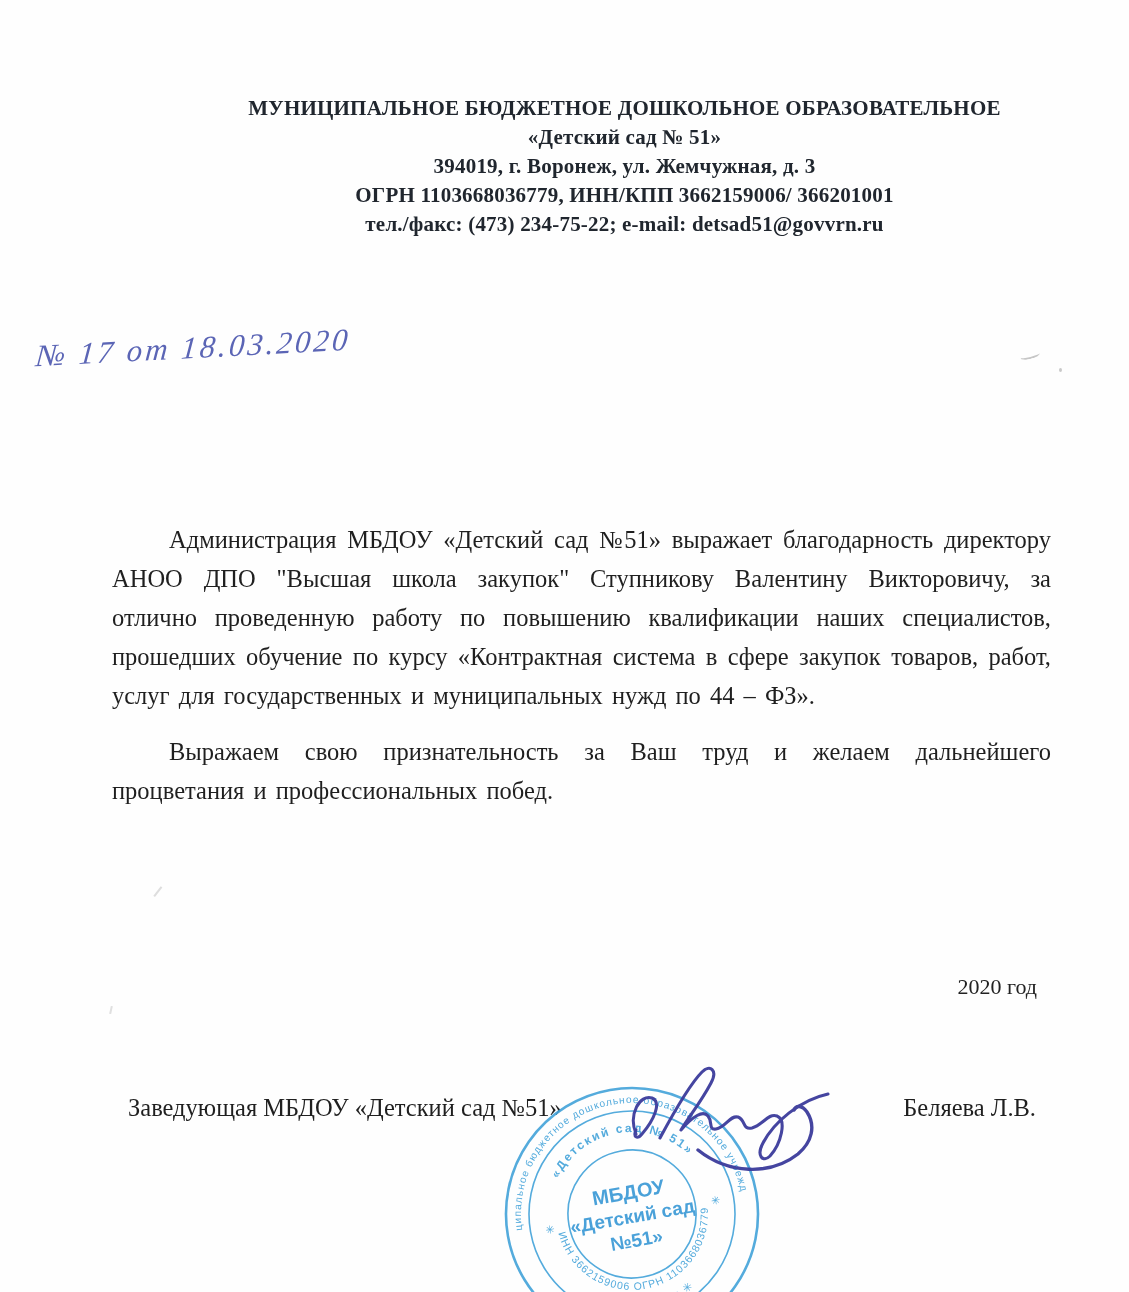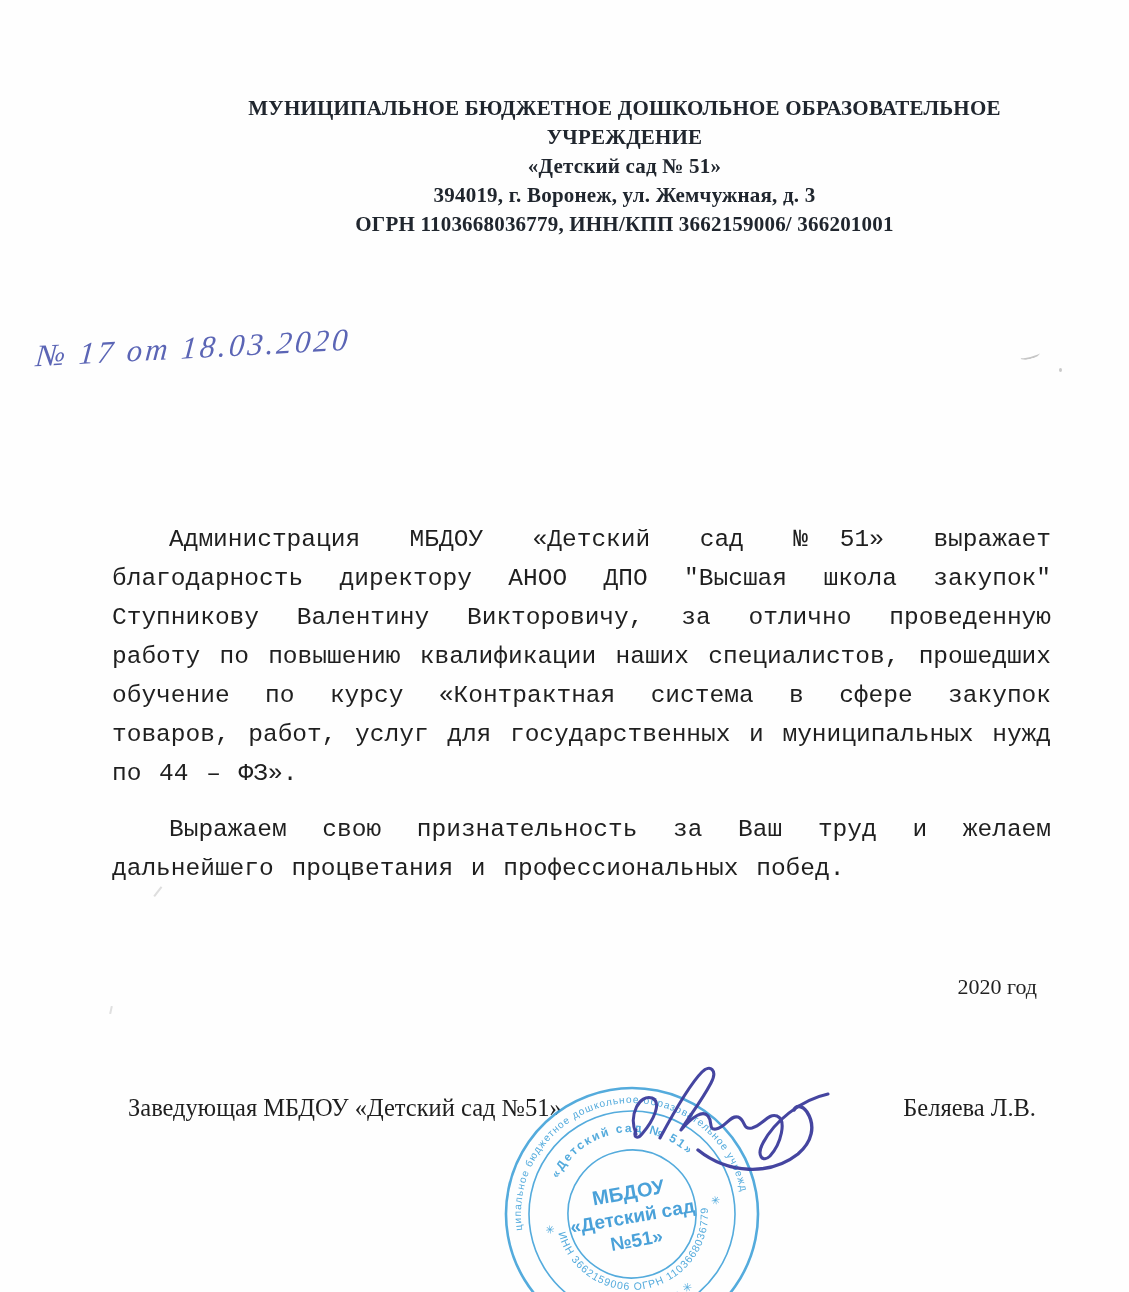--- a/index.html
+++ b/index.html
@@ -47,21 +47,21 @@
     white-space: nowrap;
   }
 
   
   .body-text {
     position: absolute; top: 520px; left: 112px; right: 78px;
     font-size: 24.5px; line-height: 39px;
     text-align: justify;
     color: #1f1f1f;
   }
-  .body-text p { text-indent: 57px; margin-bottom: 17px; word-spacing: 3px; font-family: Liberation Mono, monospace; }
+  .body-text p { text-indent: 57px; margin-bottom: 17px; word-spacing: 3px; }
 
   
   .year-line {
     position: absolute; top: 974px; right: 92px;
     font-size: 22px; color: #222;
   }
 
   
   .sig-row {
     position: absolute; top: 1094px; left: 113px; right: 93px;
@@ -89,24 +89,24 @@
   .a4 { left: 110px; top: 1006px; width: 2px; height: 8px;
         background: #c2c2c2; transform: rotate(12deg); opacity: .5; }
 </style>
 </head>
 <body>
 
 <div class="page">
 
   <div class="letterhead">
     <div class="lh-line">МУНИЦИПАЛЬНОЕ БЮДЖЕТНОЕ ДОШКОЛЬНОЕ ОБРАЗОВАТЕЛЬНОЕ</div>
-    <div class="lh-line">УЧРЕЖДЕНИЕ</div>
     <div class="lh-line">«Детский сад № 51»</div>
     <div class="lh-line">394019, г. Воронеж, ул. Жемчужная, д. 3</div>
     <div class="lh-line">ОГРН 1103668036779, ИНН/КПП  3662159006/ 366201001</div>
+    <div class="lh-line">тел./факс: (473) 234-75-22; e-mail: detsad51@govvrn.ru</div>
   </div>
 
   <div class="ref-note">№ 17 от 18.03.2020</div>
 
 
   <div class="body-text">
     <p>Администрация МБДОУ «Детский сад №51» выражает благодарность директору АНОО ДПО "Высшая школа закупок" Ступникову Валентину Викторовичу, за отлично проведенную работу по повышению квалификации наших специалистов, прошедших обучение по курсу «Контрактная система в сфере закупок товаров, работ, услуг для государственных и муниципальных нужд по 44 – ФЗ».</p>
     <p>Выражаем свою признательность за Ваш труд и желаем дальнейшего процветания и профессиональных побед.</p>
   </div>
 

